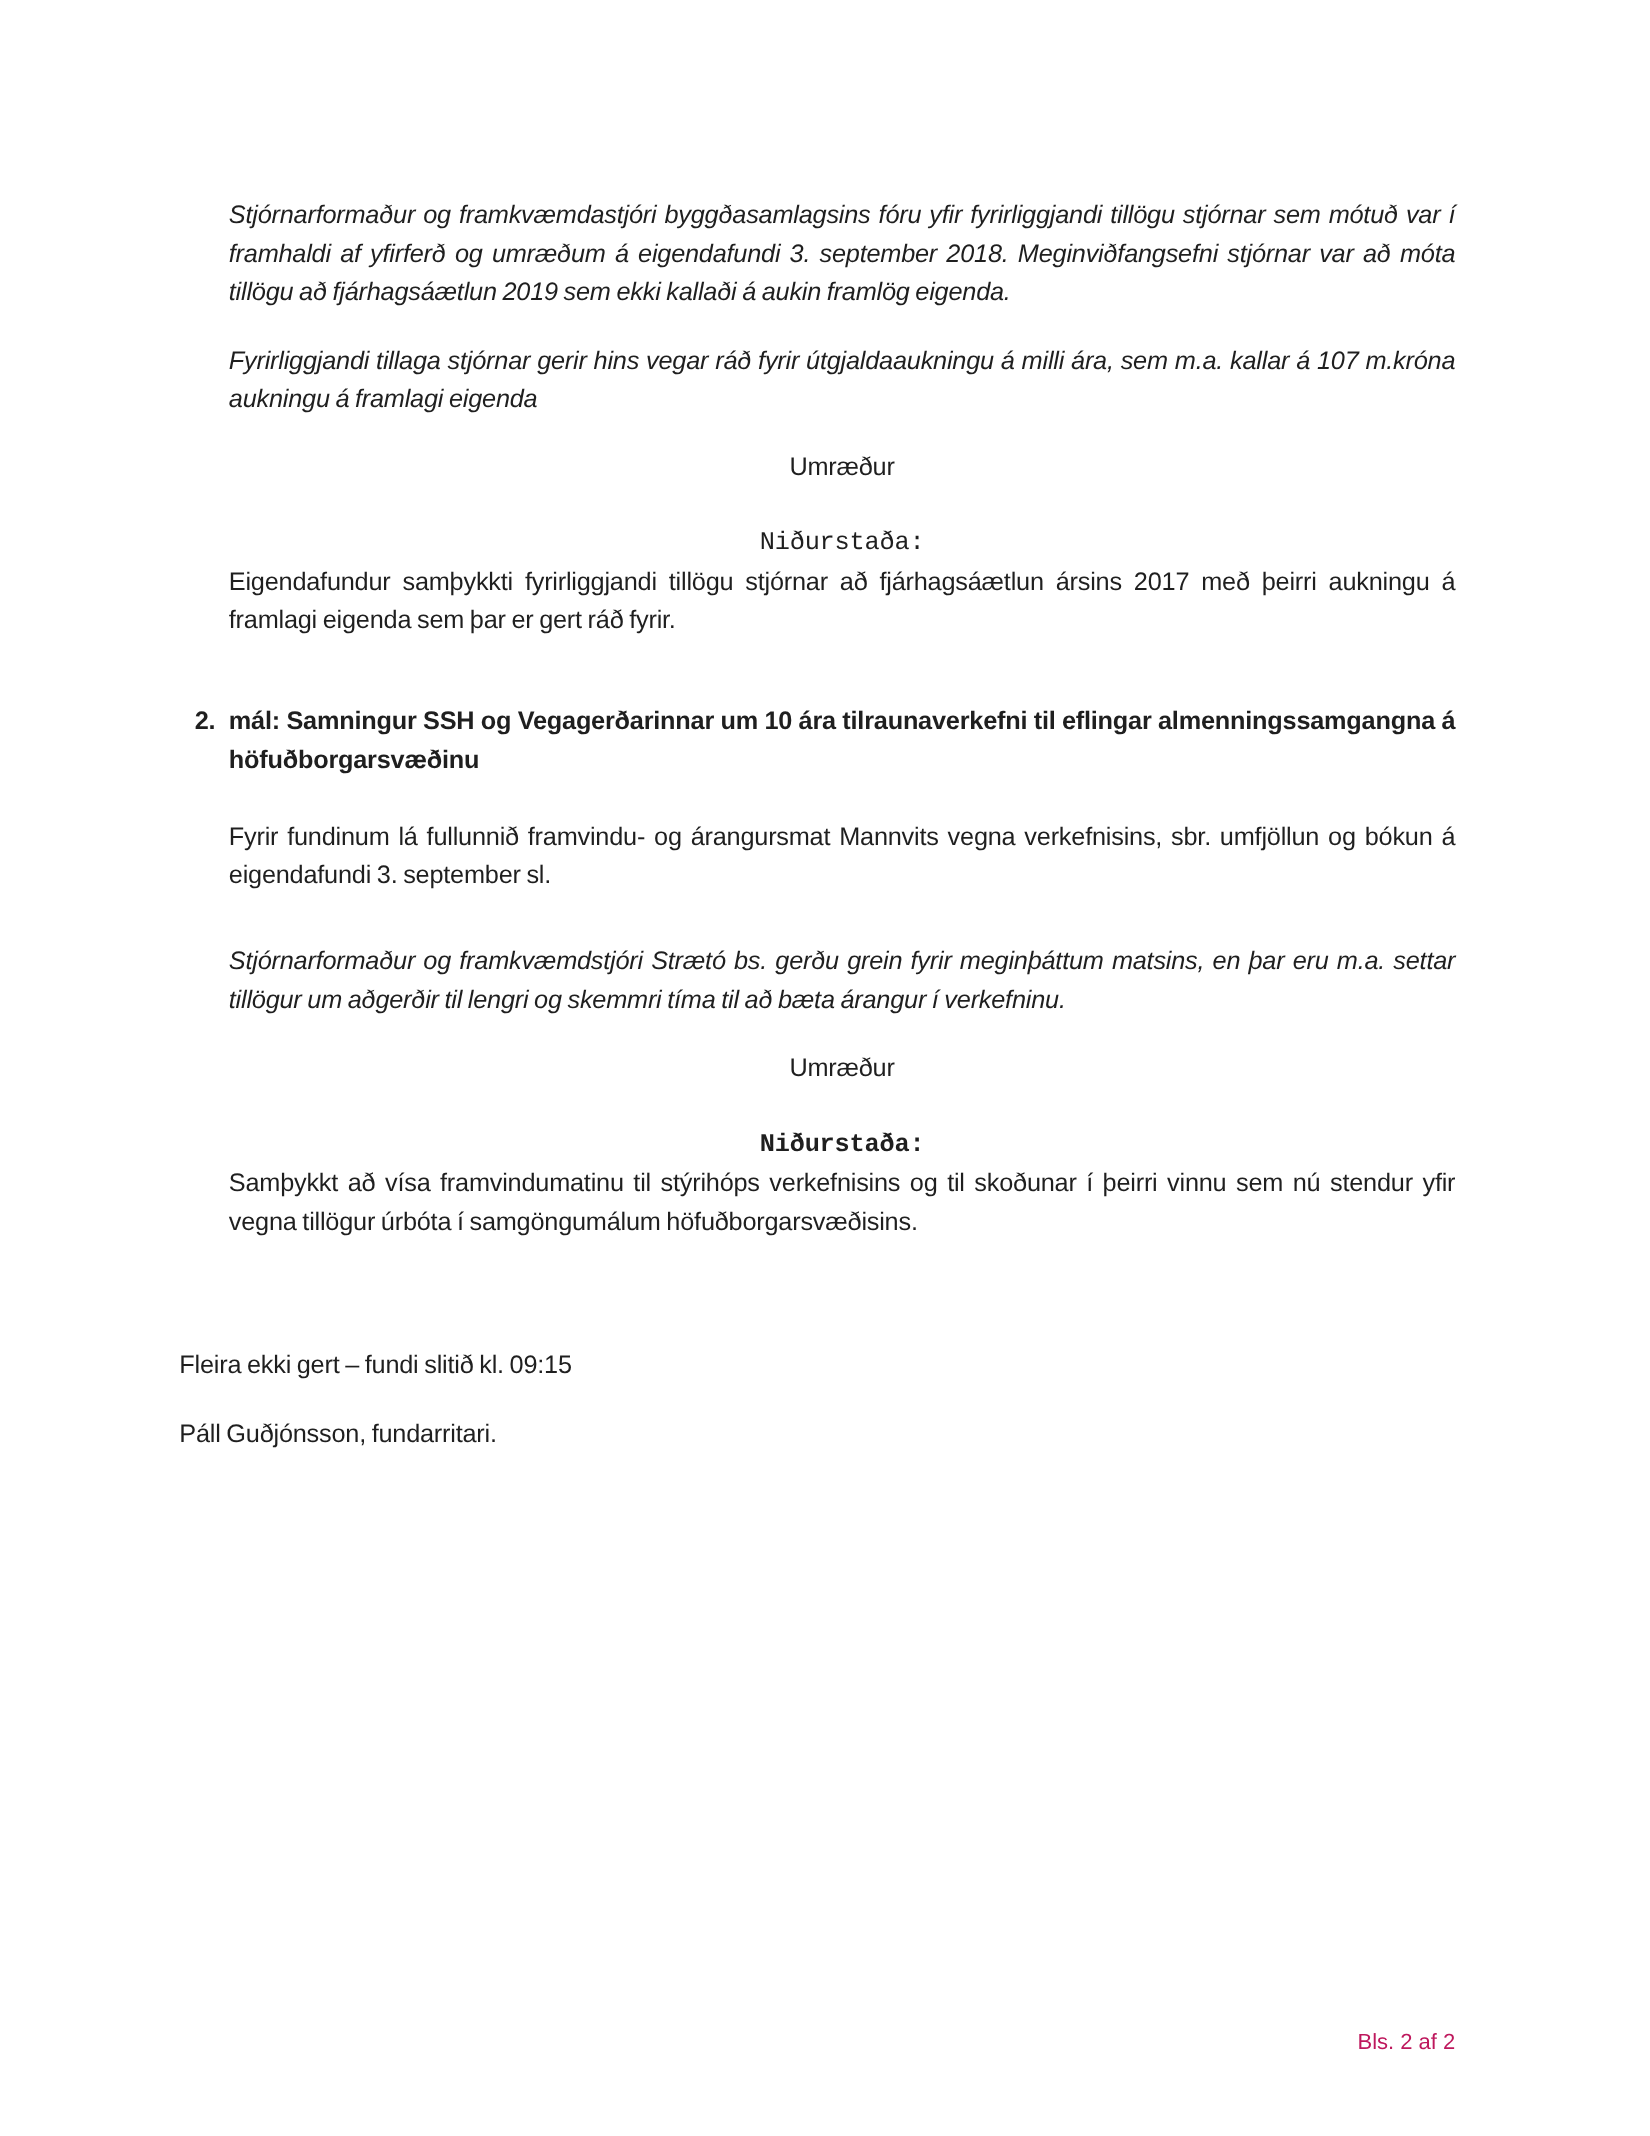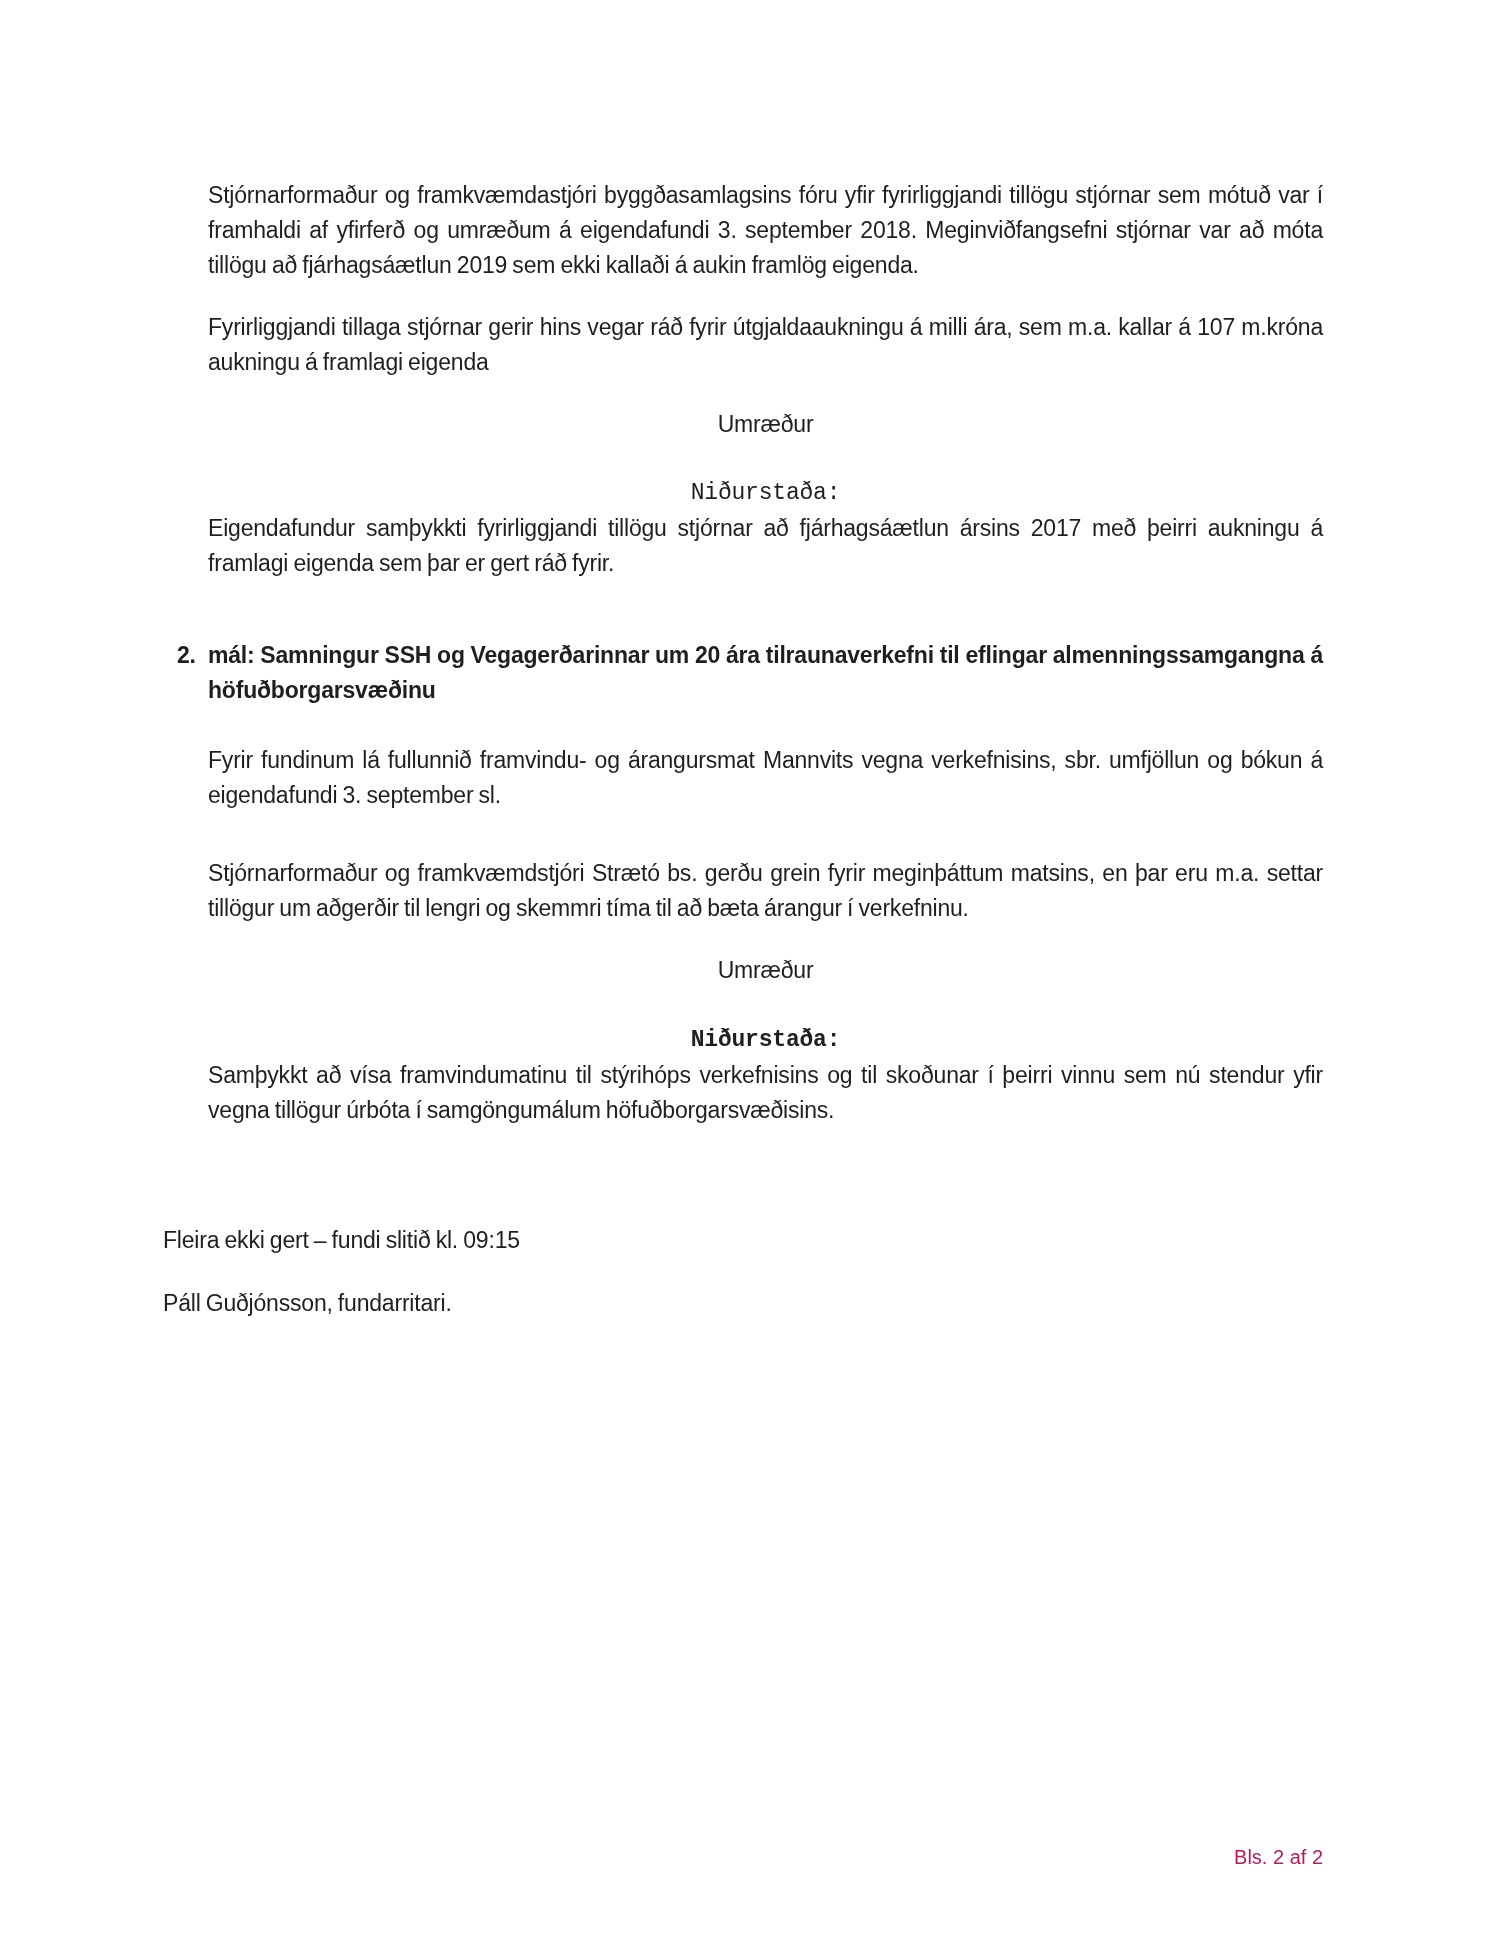--- a/index.html
+++ b/index.html
@@ -27,21 +27,21 @@
   }
   .para {
     margin: 0 0 27px 45px;
     text-align: justify;
   }
   .label {
     margin: 0 0 0 45px;
     text-align: center;
   }
   .bold { font-weight: bold; }
-  .mb27 { margin-bottom: 27px; }
+  .mb27 { margin-bottom: 27px; font-style: italic; }
   .mb30 { margin-bottom: 43px; }
   .mb34 { margin-bottom: 34px; }
   .mb35 { margin-bottom: 35px; }
   .mb57 { margin-bottom: 57px; }
   .mb95 { margin-bottom: 95px; }
   .mb0  { margin-bottom: 0; font-family: Liberation Mono, monospace; }
   .heading {
     position: relative;
     margin: 0 0 35px 0;
     padding-left: 45px;
@@ -83,21 +83,21 @@
   <div class="para mb27">Fyrirliggjandi tillaga stjórnar gerir hins vegar ráð fyrir útgjaldaaukningu á milli ára, sem m.a. kallar á 107 m.króna aukningu á framlagi eigenda</div>
 
   <div class="label mb34">Umræður</div>
 
   <div class="label mb0">Niðurstaða:</div>
 
   <div class="para mb57">Eigendafundur samþykkti fyrirliggjandi tillögu stjórnar að fjárhagsáætlun ársins 2017 með þeirri aukningu á framlagi eigenda sem þar er gert ráð fyrir.</div>
 
   <div class="heading mb35">
     <span class="num">2.</span>
-    <span>mál: Samningur SSH og Vegagerðarinnar um 20 ára tilraunaverkefni til eflingar almenningssamgangna á höfuðborgarsvæðinu</span>
+    <span>mál: Samningur SSH og Vegagerðarinnar um 10 ára tilraunaverkefni til eflingar almenningssamgangna á höfuðborgarsvæðinu</span>
   </div>
 
   <div class="para mb30">Fyrir fundinum lá fullunnið framvindu- og árangursmat Mannvits vegna verkefnisins, sbr. umfjöllun og bókun á eigendafundi 3. september sl.</div>
 
   <div class="para mb27">Stjórnarformaður og framkvæmdstjóri Strætó bs. gerðu grein fyrir meginþáttum matsins, en þar eru m.a. settar tillögur um aðgerðir til lengri og skemmri tíma til að bæta árangur í verkefninu.</div>
 
   <div class="label mb35">Umræður</div>
 
   <div class="label bold mb0">Niðurstaða:</div>
 

